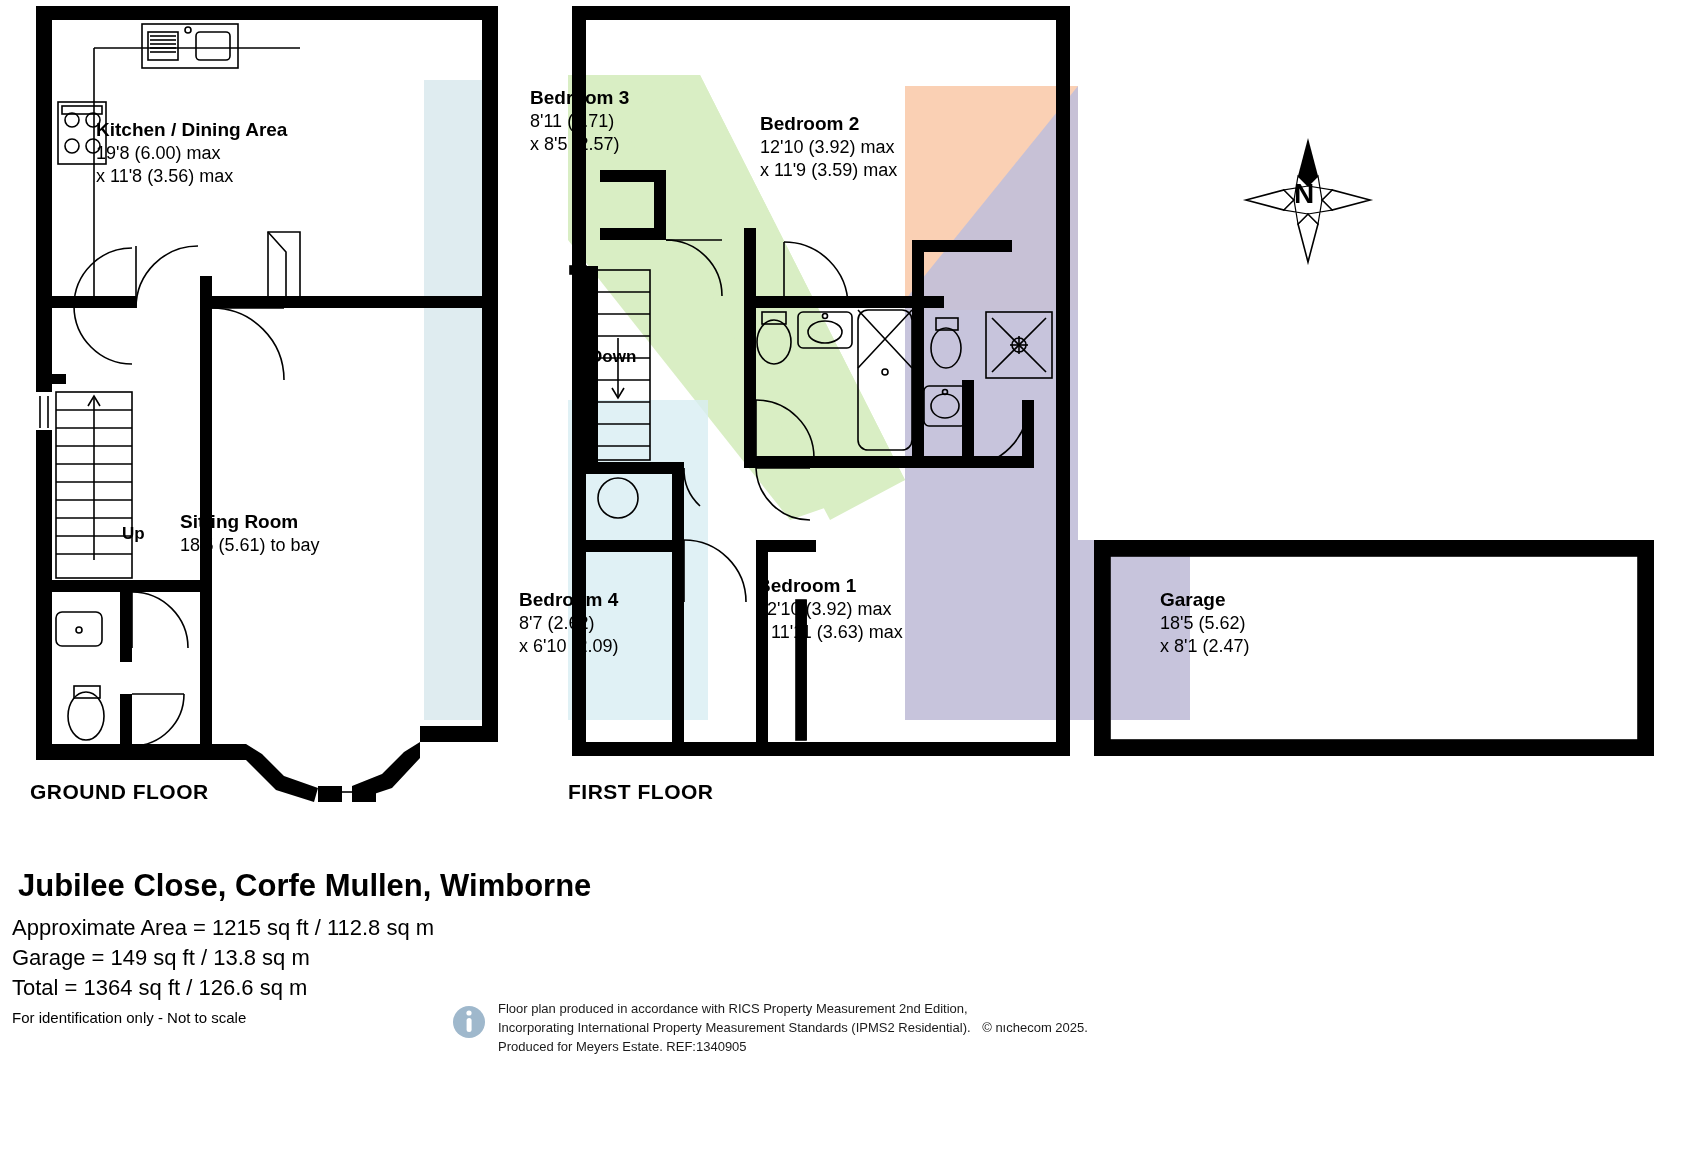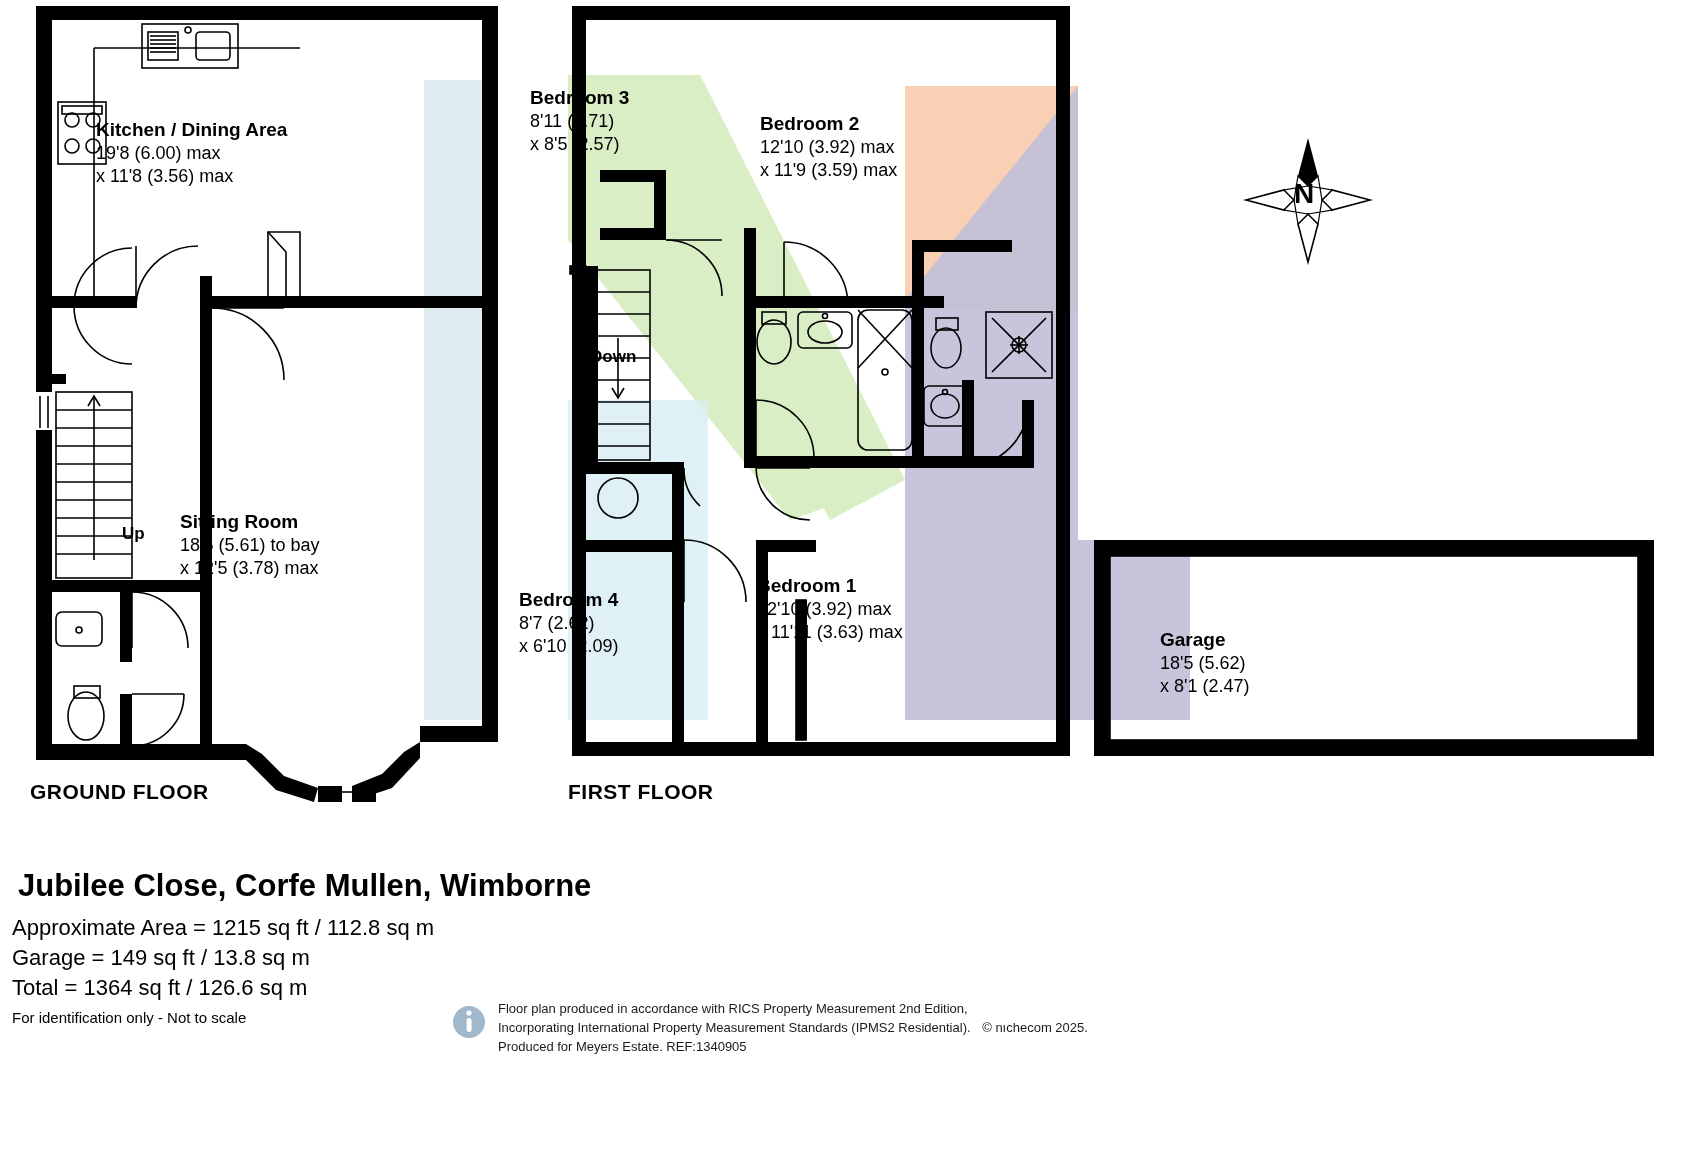--- a/index.html
+++ b/index.html
@@ -387,21 +387,20 @@
 
 <div class="lbl" style="left:96px; top:118px; width:400px;">
   <div class="t">Kitchen / Dining Area</div>
   <div class="d">19'8 (6.00) max</div>
   <div class="d">x 11'8 (3.56) max</div>
 </div>
 
 <div class="lbl" style="left:180px; top:510px; width:400px;">
   <div class="t">Sitting Room</div>
   <div class="d">18'5 (5.61) to bay</div>
-  <div class="d">x 12'5 (3.78) max</div>
 </div>
 
 <div class="lbl" style="left:530px; top:86px; width:320px;">
   <div class="t">Bedroom 3</div>
   <div class="d">8'11 (2.71)</div>
   <div class="d">x 8'5 (2.57)</div>
 </div>
 
 <div class="lbl" style="left:760px; top:112px; width:320px;">
   <div class="t">Bedroom 2</div>
@@ -414,21 +413,21 @@
   <div class="d">12'10 (3.92) max</div>
   <div class="d">x 11'11 (3.63) max</div>
 </div>
 
 <div class="lbl" style="left:519px; top:588px; width:300px;">
   <div class="t">Bedroom 4</div>
   <div class="d">8'7 (2.62)</div>
   <div class="d">x 6'10 (2.09)</div>
 </div>
 
-<div class="lbl" style="left:1160px; top:588px; width:300px;margin-top:40px;">
+<div class="lbl" style="left:1160px; top:588px; width:300px;">
   <div class="t">Garage</div>
   <div class="d">18'5 (5.62)</div>
   <div class="d">x 8'1 (2.47)</div>
 </div>
 
 <div class="floor-label" style="left:30px; top:780px;">GROUND FLOOR</div>
 <div class="floor-label" style="left:568px; top:780px;">FIRST FLOOR</div>
 
 <div id="title">Jubilee Close, Corfe Mullen, Wimborne</div>
 <div class="areaLine" id="area1">Approximate Area = 1215 sq ft / 112.8 sq m</div>

